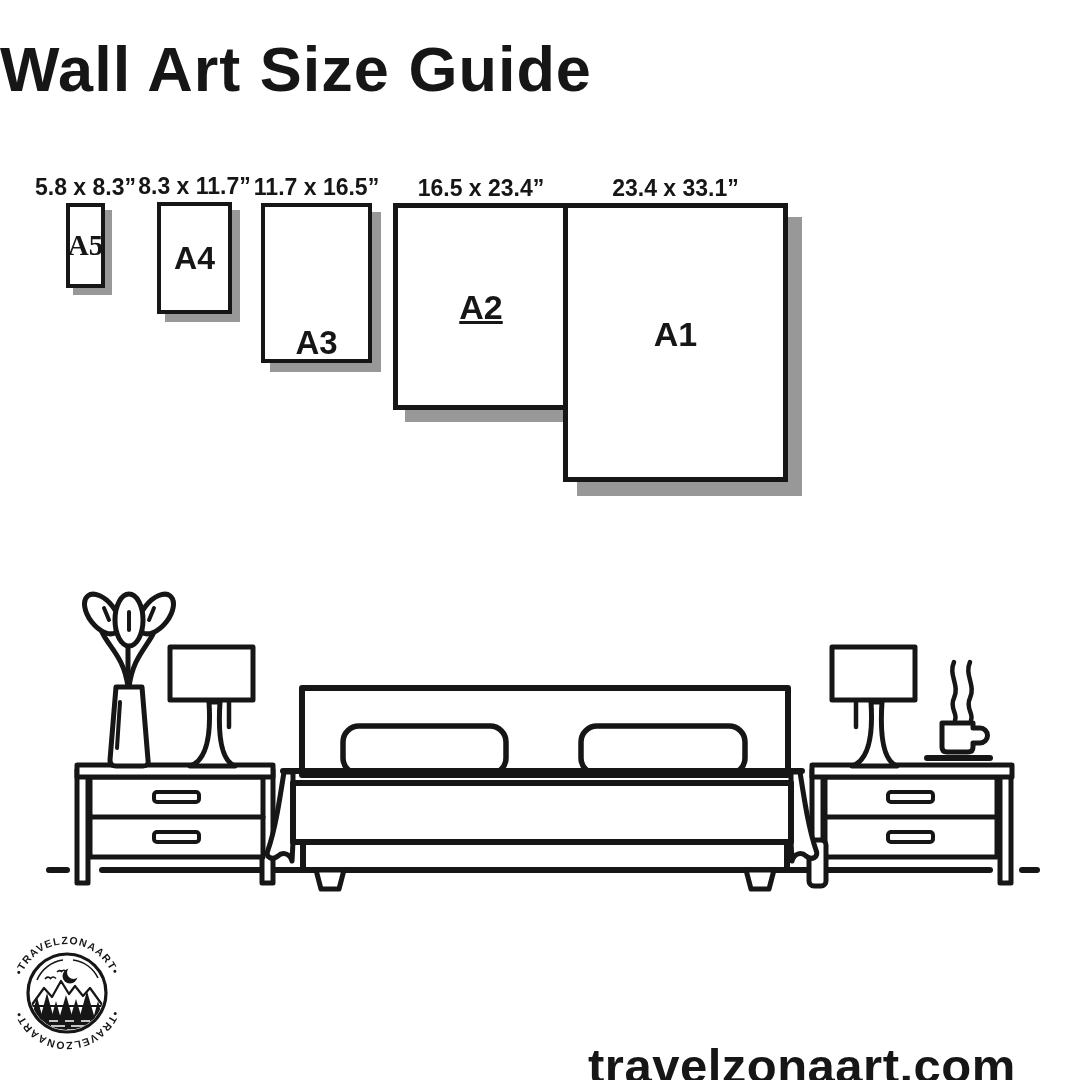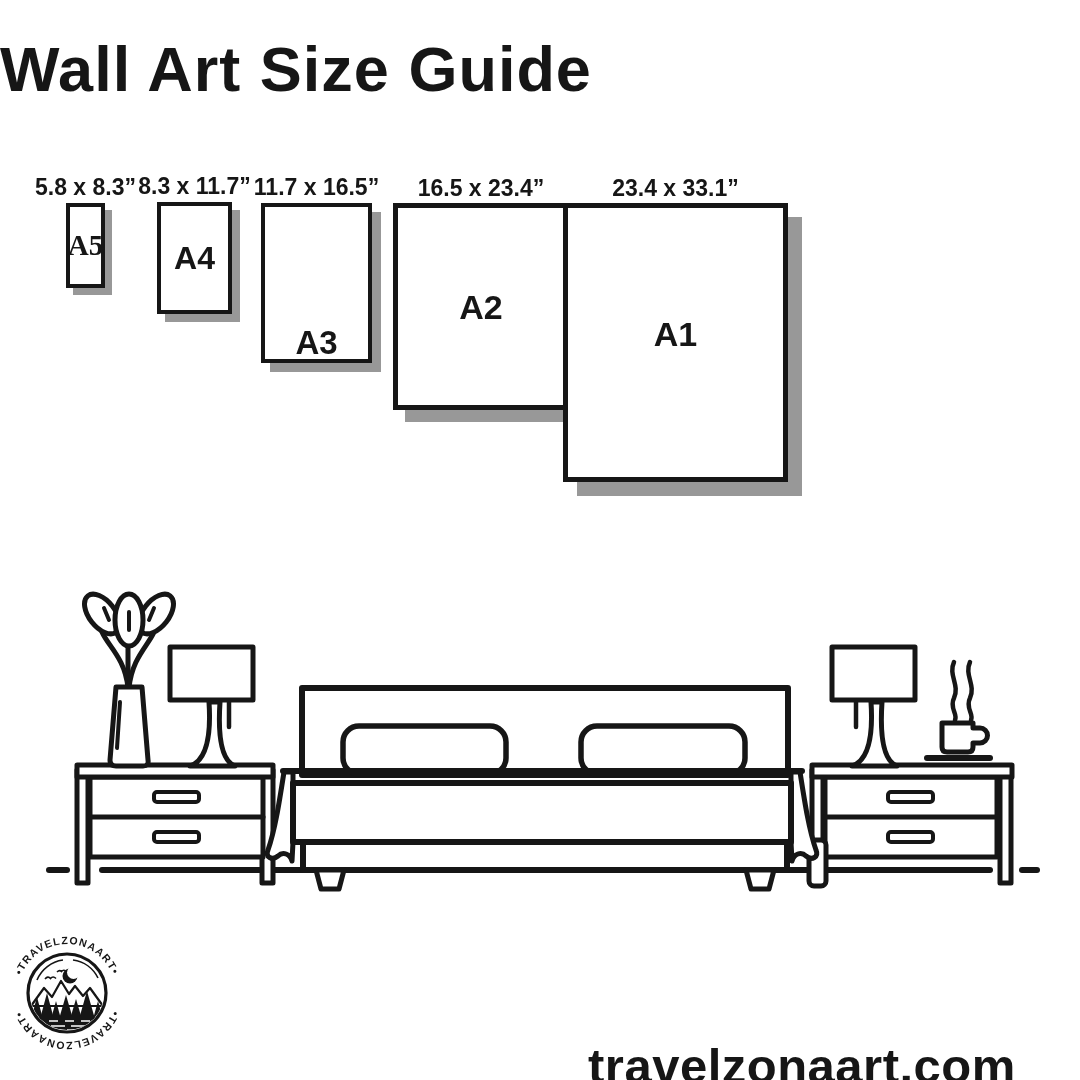--- a/index.html
+++ b/index.html
@@ -40,21 +40,21 @@
     <div class="code" style="font-size:29px;font-family:Liberation Serif, serif;">A5</div>
   </div>
   <div class="frame" style="left:157px;top:202px;width:75px;height:112px;box-shadow:8px 8px 0 #989898;align-items:center;">
     <div class="dims">8.3 x 11.7”</div>
     <div class="code" style="font-size:32px;">A4</div>
   </div>
   <div class="frame" style="left:261px;top:203px;width:111px;height:160px;box-shadow:9px 9px 0 #989898;align-items:flex-end;">
     <div class="dims">11.7 x 16.5”</div>
     <div class="code" style="font-size:33px;">A3</div>
   </div>
-  <div class="frame" style="left:393px;top:203px;width:176px;height:207px;border-width:5px;box-shadow:12px 12px 0 #989898;">
+  <div class="frame" style="left:393px;top:203px;width:176px;height:207px;border-width:5px;box-shadow:12px 12px 0 #989898;text-decoration:underline;">
     <div class="dims">16.5 x 23.4”</div>
     <div class="code" style="font-size:34px;">A2</div>
   </div>
   <div class="frame" style="left:563px;top:203px;width:225px;height:279px;border-width:5px;box-shadow:14px 14px 0 #989898;">
     <div class="dims">23.4 x 33.1”</div>
     <div class="code" style="font-size:34px;margin-top:-18px;">A1</div>
   </div>
 
   <svg class="scene" viewBox="0 0 1000 310" xmlns="http://www.w3.org/2000/svg">
     <g stroke="#161616" fill="none" stroke-width="5" stroke-linecap="round" stroke-linejoin="round">

